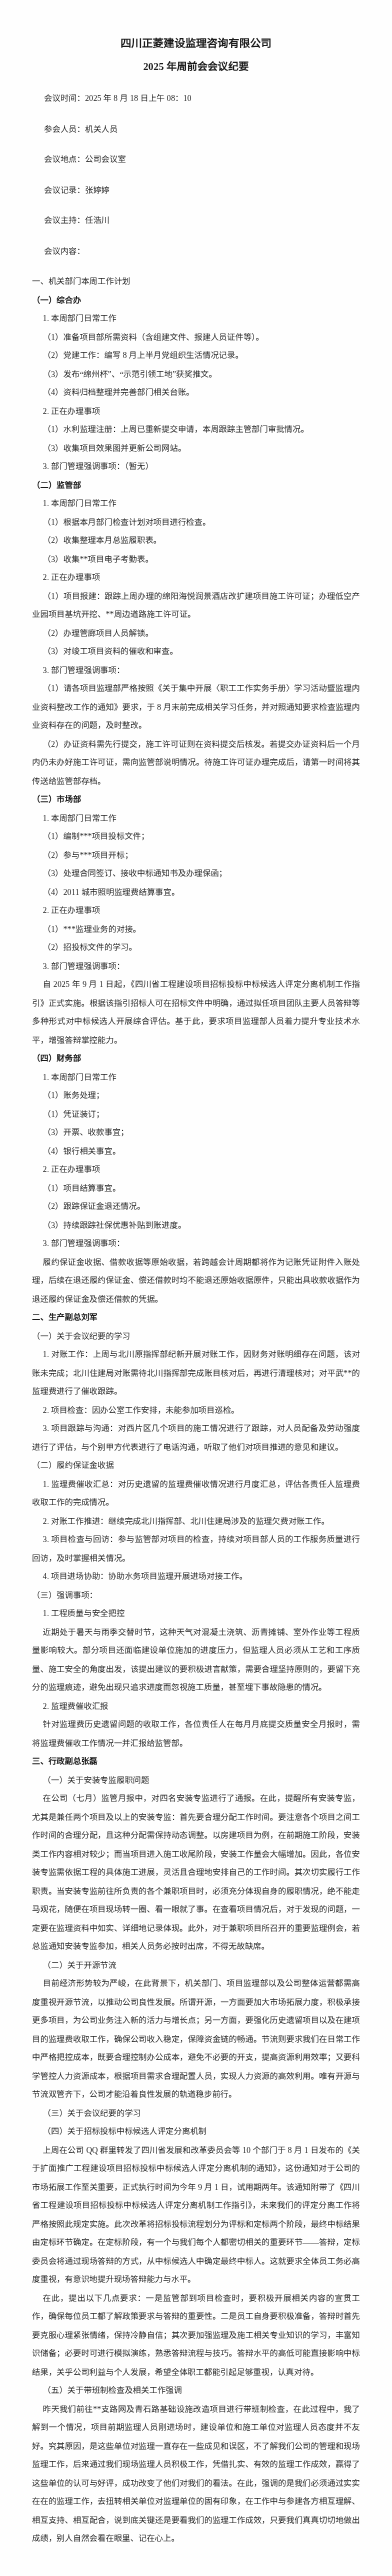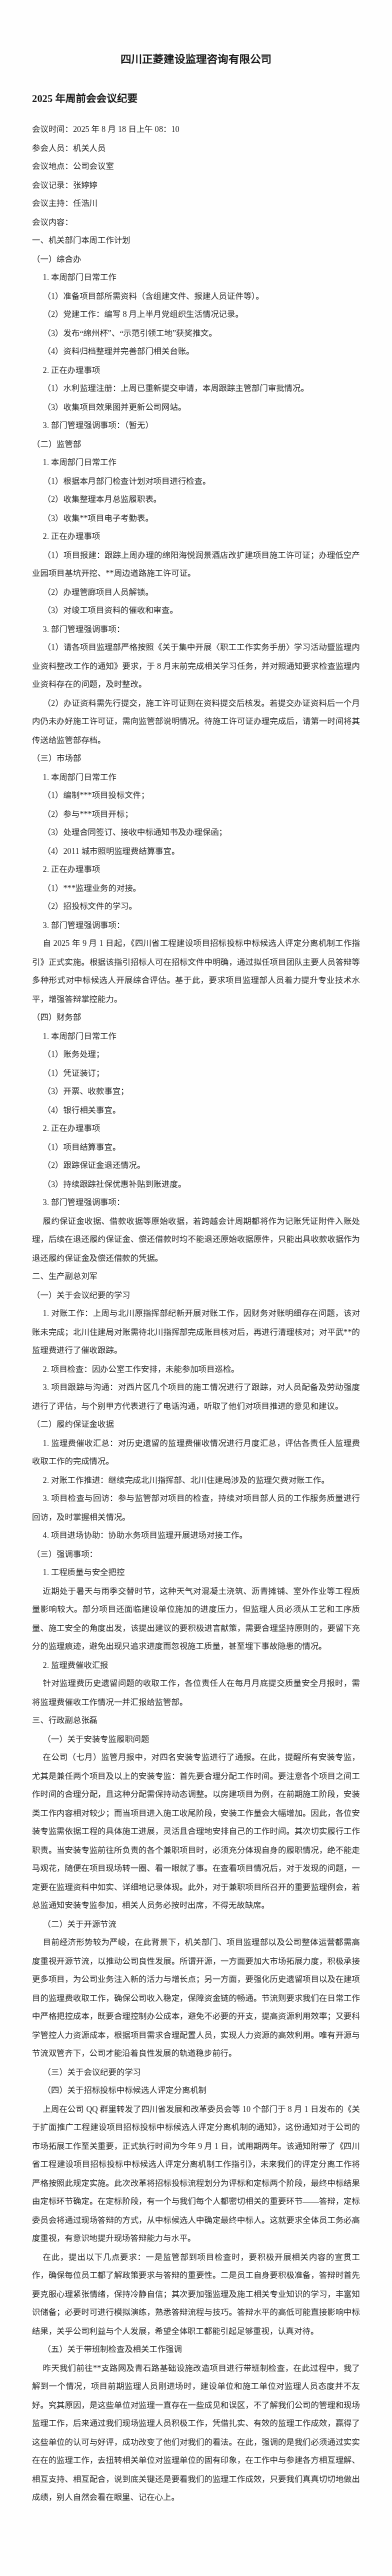--- a/index.html
+++ b/index.html
@@ -14,48 +14,48 @@
     margin: 0;
     background: #fefefe;
     box-sizing: border-box;
     padding: 32px 33px 31px 32px;
     overflow: hidden;
     font-family: "Liberation Serif", "DejaVu Serif", serif;
     color: #262626;
     font-size: 8.2px;
   }
   .doc-title {
-    margin: 16px;
+    margin: 0;
     text-align: center;
     font-size: 10.8px;
     font-weight: bold;
     line-height: 23px;
     color: #1c1c1c;
   }
   .doc-subtitle {
     margin: 0 0 11.3px 0;
-    text-align: left;
+    text-align: center;
     font-size: 10.3px;
     font-weight: bold;
     line-height: 23px;
     color: #1c1c1c;
   }
-  .meta p.block { margin: 0; }
+  .meta p.block { margin: 12px; }
   p.block {
     margin: 0;
     line-height: 18.5px;
     text-align: justify;
     text-justify: inter-ideograph;
     word-break: break-all;
     font-size: 8.2px;
     color: #262626;
   }
   p.b-indent { text-indent: 10.8px; }
   p.b-flush { text-indent: 0; }
-  p.b-bold { font-weight: normal; text-indent: 0; color: #1a1a1a; }
+  p.b-bold { font-weight: bold; text-indent: 0; color: #1a1a1a; }
 </style>
 </head>
 <body>
 
 <div class="page">
   <h1 class="doc-title">四川正菱建设监理咨询有限公司</h1>
   <h2 class="doc-subtitle">2025 年周前会会议纪要</h2>
 
   <div class="meta">
       <p class="block b-flush">会议时间：2025 年 8 月 18 日上午 08：10</p>

